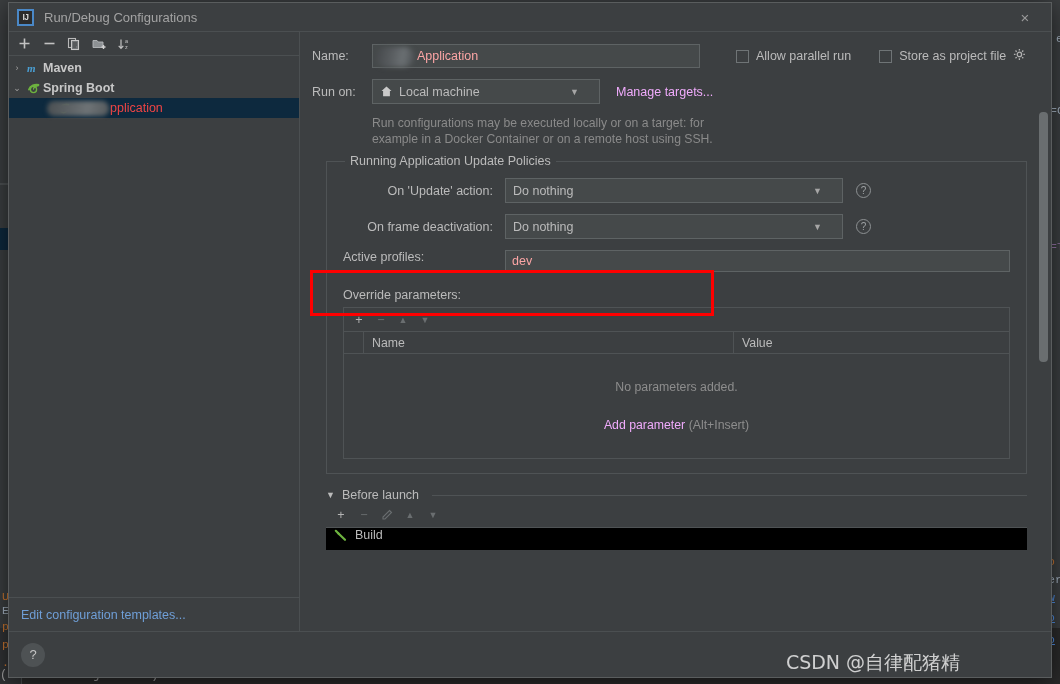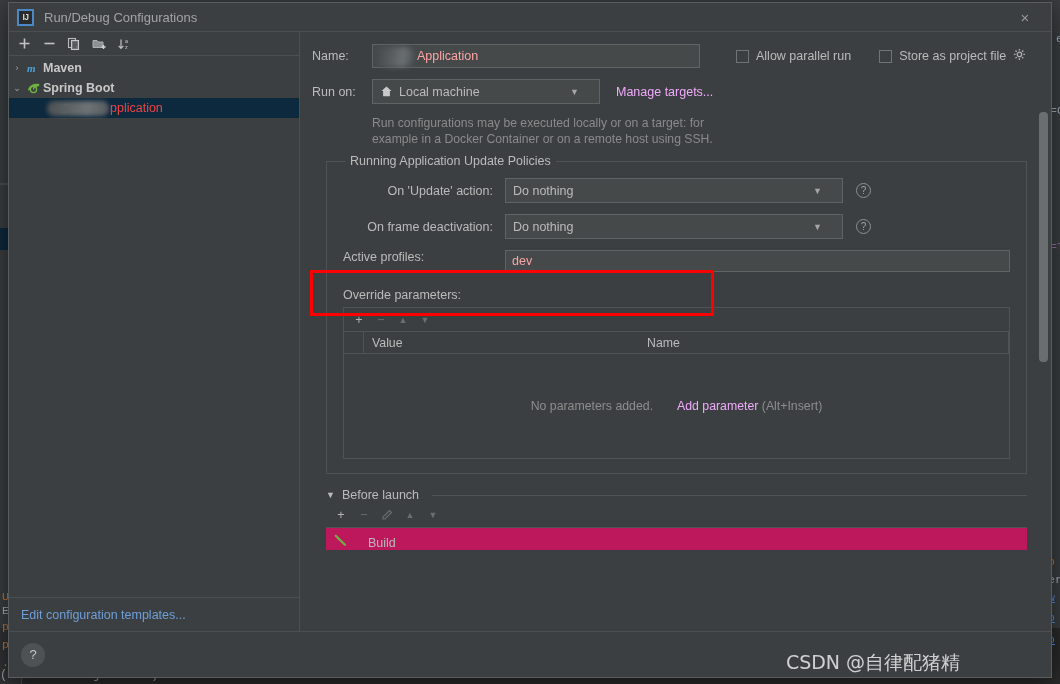--- a/index.html
+++ b/index.html
@@ -182,37 +182,37 @@
   .mini-btn { width: 18px; height: 18px; display: flex; align-items: center;
               justify-content: center; color: #b4b4b4; cursor: pointer; }
   .mini-btn.dim { color: #6a6e70; cursor: default; }
   .table-head { display: flex; height: 22px; border-bottom: 1px solid #4f5355; }
   .th-gap { width: 20px; flex: 0 0 20px; border-right: 1px solid #4f5355; }
   .th { padding: 0 0 0 8px; display: flex; align-items: center;
         color: #bbbbbb; font-size: 12.3px; }
   .th-name { flex: 0 0 370px; border-right: 1px solid #4f5355; }
   .th-value { flex: 1 1 auto; }
   .table-empty {
-    height: 104px; display: flex; flex-direction: row;
+    height: 104px; display: flex; flex-direction: column;
     align-items: center; justify-content: center; gap: 24px;
   }
   .empty-msg { color: #8d8d8d; font-size: 12.3px; }
   .empty-add { font-size: 12.3px; }
   .empty-add .shortcut { color: #8d8d8d; }
 
   .before-launch { margin: 14px 14px 0 14px; }
   .bl-header { display: flex; align-items: center; gap: 7px; }
   .bl-arrow { color: #bbbbbb; font-size: 9px; cursor: pointer; }
   .bl-title { color: #bbbbbb; font-size: 12.5px; }
   .bl-line { flex: 1 1 auto; height: 1px; background: #4f5355; margin-left: 6px; }
   .bl-toolbar { height: 25px; display: flex; align-items: center; gap: 5px; padding: 0 6px; }
   .bl-list { border-top: 1px solid #4f5355; height: 92px; }
   .bl-row {
-    height: 22px; display: flex; align-items: flex-end;
-    background: #be185d; padding-left: 8px; gap: 20px; cursor: pointer;
+    height: 22px; display: flex; align-items: flex-start;
+    background: #000000; padding-left: 8px; gap: 7px; cursor: pointer;
   }
 
   .vscroll {
     position: absolute; right: 3px; top: 80px;
     width: 9px; height: 250px; background: #6a6e70; border-radius: 4px;
   }
 
   
   .bottombar {
     height: 46px; flex: 0 0 46px;
@@ -438,22 +438,22 @@
 
         <div class="table-box">
           <div class="table-toolbar">
             <span class="mini-btn">+</span>
             <span class="mini-btn dim">−</span>
             <span class="mini-btn dim" style="font-size:9px;">▲</span>
             <span class="mini-btn dim" style="font-size:9px;">▼</span>
           </div>
           <div class="table-head">
             <div class="th-gap"></div>
+            <div class="th th-name">Name</div>
             <div class="th th-value">Value</div>
-            <div class="th th-name">Name</div>
           </div>
           <div class="table-empty">
             <div class="empty-msg">No parameters added.</div>
             <div class="empty-add">
               <span class="link">Add parameter</span>
               <span class="shortcut">(Alt+Insert)</span>
             </div>
           </div>
         </div>
       </div>

